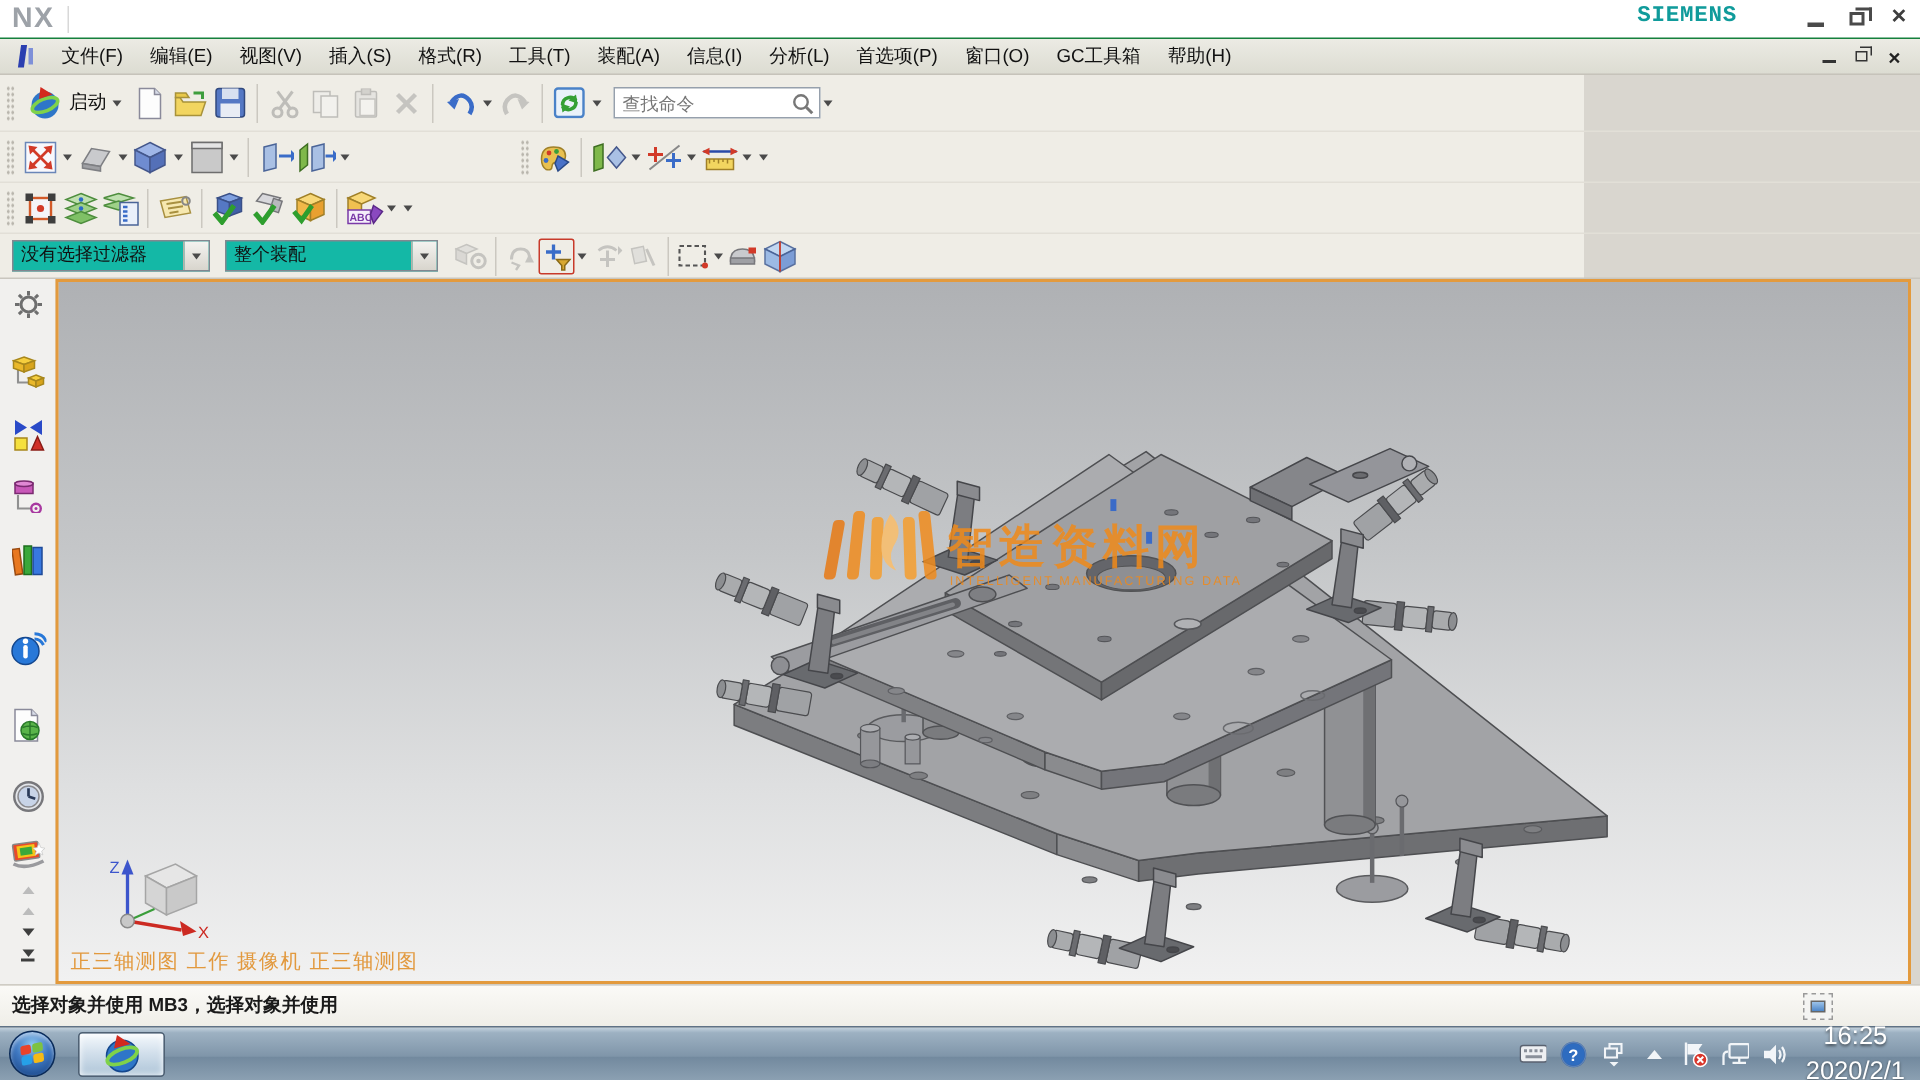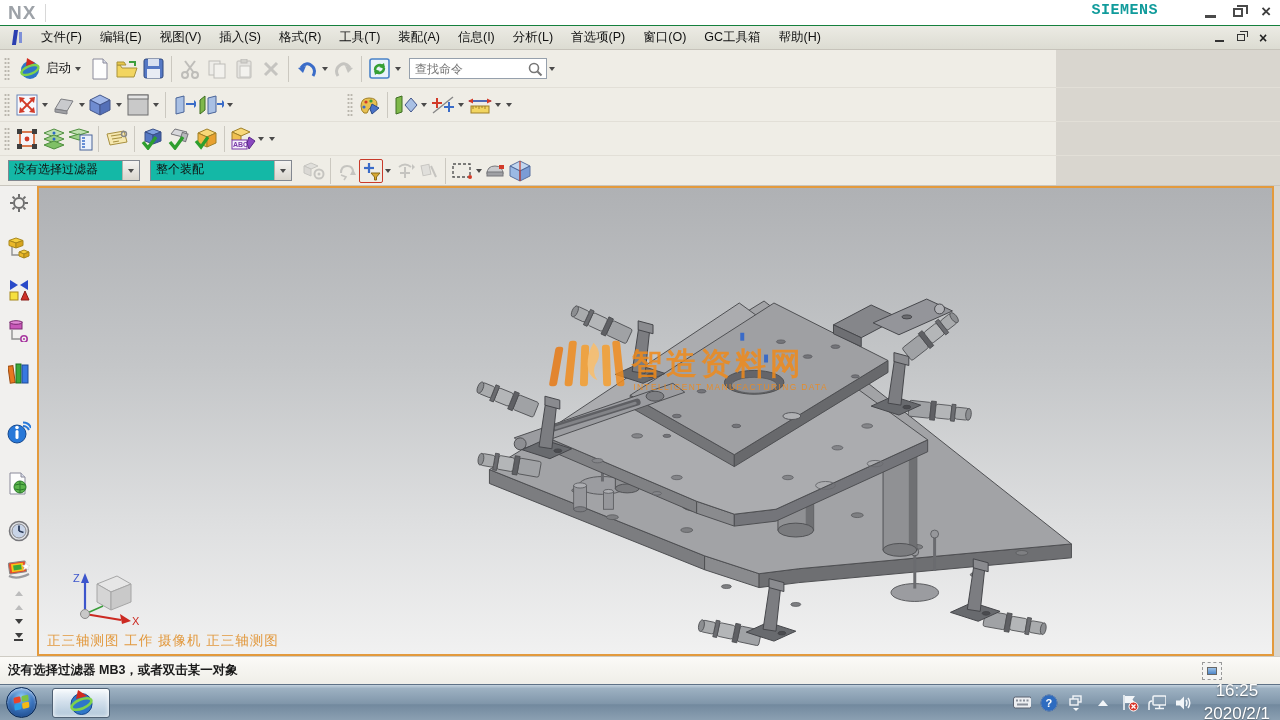--- a/index.html
+++ b/index.html
@@ -813,21 +813,21 @@
       <polygon points="51,44 53,54 62,51" fill="#CC2A22"></polygon>
       <circle cx="16" cy="44" r="4.5" fill="#C8C8C8" stroke="#8A8A8A"></circle>
       <text x="4" y="12" font-size="11" fill="#3C55CC" font-family="Liberation Sans, sans-serif">Z</text>
       <text x="63" y="55" font-size="11" fill="#CC2A22" font-family="Liberation Sans, sans-serif">X</text>
     </svg>
 
     <div class="view-status">正三轴测图 工作 摄像机 正三轴测图</div>
   </div>
 
   <div class="statusbar">
-    <span class="msg">没有选择过滤器 MB3，或者双击某一对象</span>
+    <span class="msg">选择对象并使用 MB3，选择对象并使用</span>
     <span class="status-clip">
         <i></i>
       </span>
   </div>
 
   <div class="taskbar">
     <span class="start-orb">
       <span class="orb">
         <span class="flag">
             <i></i>

